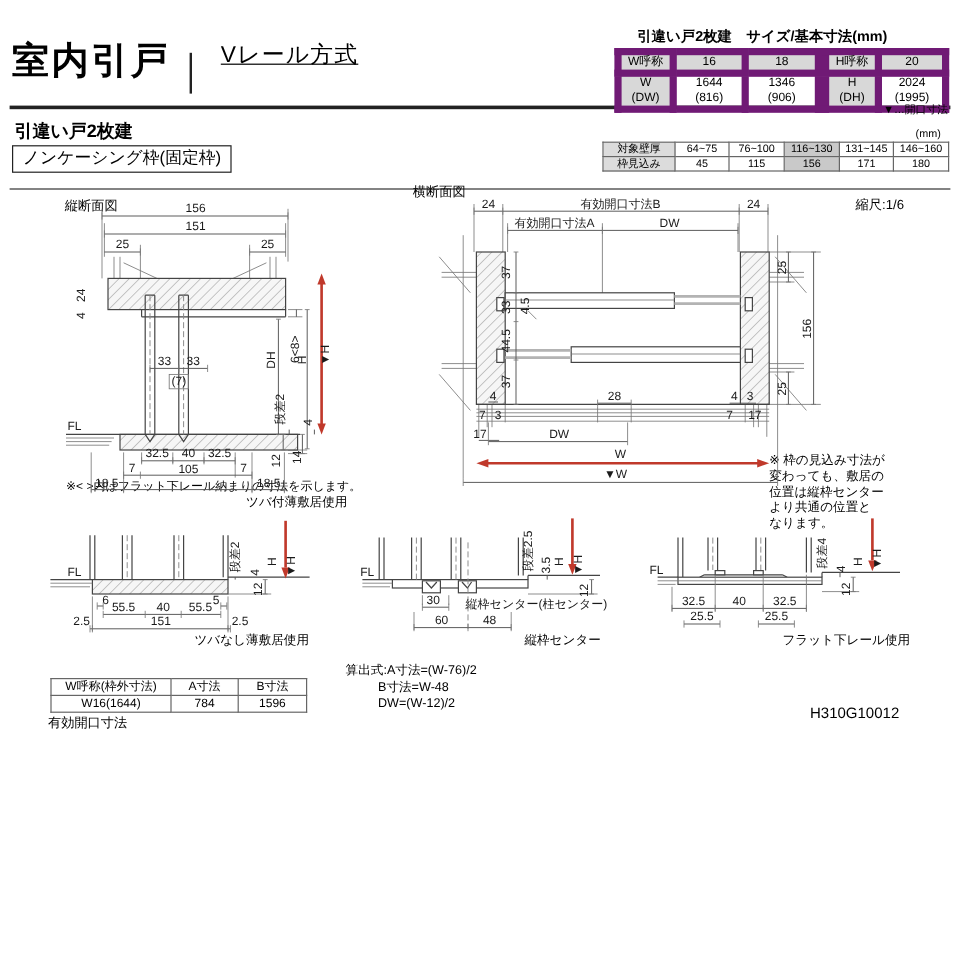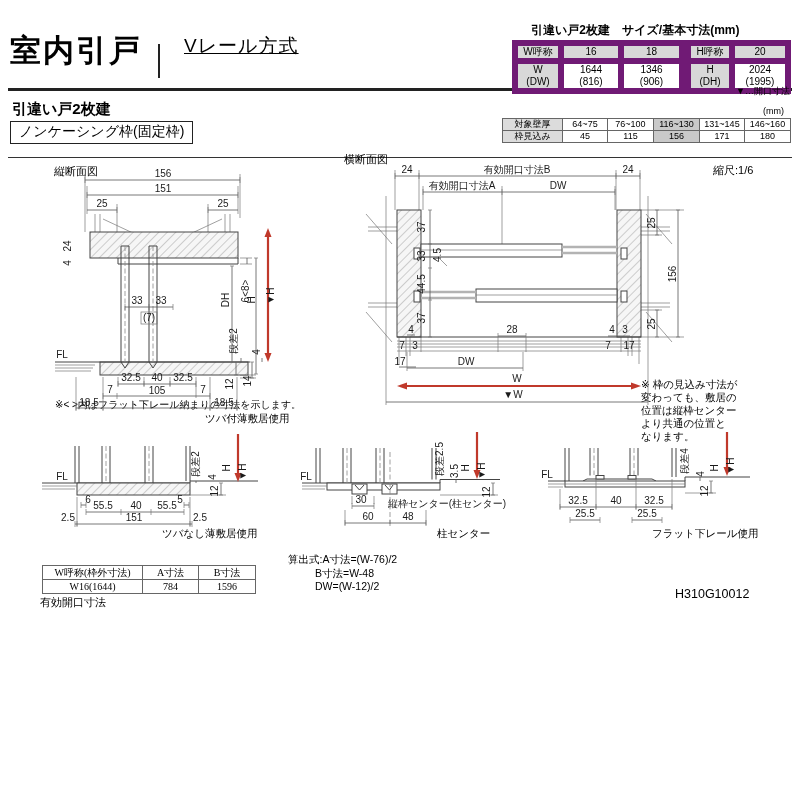--- a/index.html
+++ b/index.html
@@ -27,21 +27,21 @@
   .wall-table { border-collapse:collapse; font-size:9px; text-align:center; table-layout:fixed; }
   .wall-table td { border:1px solid #666; height:11px; line-height:11px; padding:0 2px; }
   .wall-table td:first-child { background:#dcdcdc; }
   .wall-table td:nth-child(4) { background:#c9c9c9; }
   .drw-label { font-size:11px;margin-left:16px; }
   .small-note { font-size:10px; }
   .caption { font-size:10.5px; }
   .note-block { font-size:10.5px; line-height:13px; }
   .open-title { left:40px; top:551px; font-size:11px;margin-top:44px; }
   .open-table { border-collapse:collapse; font-size:10px; text-align:center; table-layout:fixed; }
-  .open-table td { border:1px solid #666; height:13px; line-height:13px;font-family:Liberation Serif, serif; }
+  .open-table td { border:1px solid #666; height:13px; line-height:13px; }
   .formulas { left:288px; top:553px; font-size:10.5px; line-height:13.5px; }
   .formulas .indent { margin-left:27px; }
   .doc-code { left:675px; top:587px; font-size:12.5px; }
   svg text { font-size:10px; fill:#1a1a1a; font-family:"Liberation Sans","DejaVu Sans",sans-serif; }
   svg { pointer-events:none; }
   .ln   { stroke:#444; stroke-width:1; fill:none; }
   .thin { stroke:#777; stroke-width:0.7; fill:none; }
   .dim  { stroke:#555; stroke-width:0.8; fill:none; }
   .dash { stroke:#888; stroke-width:0.8; fill:none; stroke-dasharray:5 2.5; }
   .gray-bar { stroke:#b3b3b3; stroke-width:2.4; fill:none; }
@@ -135,21 +135,21 @@
   <div class="abs small-note" style="left:55px;top:398px;">※&lt; &gt;内はフラット下レール納まりの寸法を示します。</div>
   <div class="abs caption" style="left:205px;top:412px;">ツバ付薄敷居使用</div>
   <div class="abs note-block" style="left:641px;top:350px;margin-top:28px;">
     <div>※ 枠の見込み寸法が</div>
     <div>変わっても、敷居の</div>
     <div>位置は縦枠センター</div>
     <div>より共通の位置と</div>
     <div>なります。</div>
   </div>
   <div class="abs caption" style="left:162px;top:527px;">ツバなし薄敷居使用</div>
-  <div class="abs caption" style="left:437px;top:527px;">柱センター</div>
+  <div class="abs caption" style="left:437px;top:527px;">縦枠センター</div>
   <div class="abs caption" style="left:652px;top:527px;">フラット下レール使用</div>
 
   <svg class="abs" style="left:0;top:0;" width="800" height="800" viewBox="0 0 800 800">
     <defs>
       <pattern id="hatch" patternUnits="userSpaceOnUse" width="6" height="6" patternTransform="rotate(45)">
         <rect width="6" height="6" fill="#f6f6f6"></rect>
         <line x1="0" y1="0" x2="0" y2="6" stroke="#9a9a9a" stroke-width="0.9"></line>
       </pattern>
     </defs>
 

